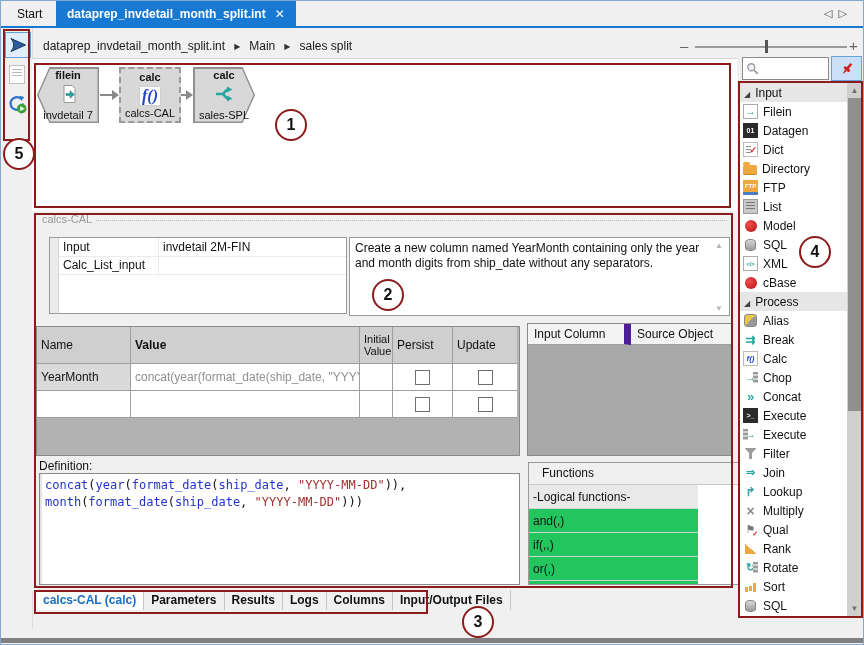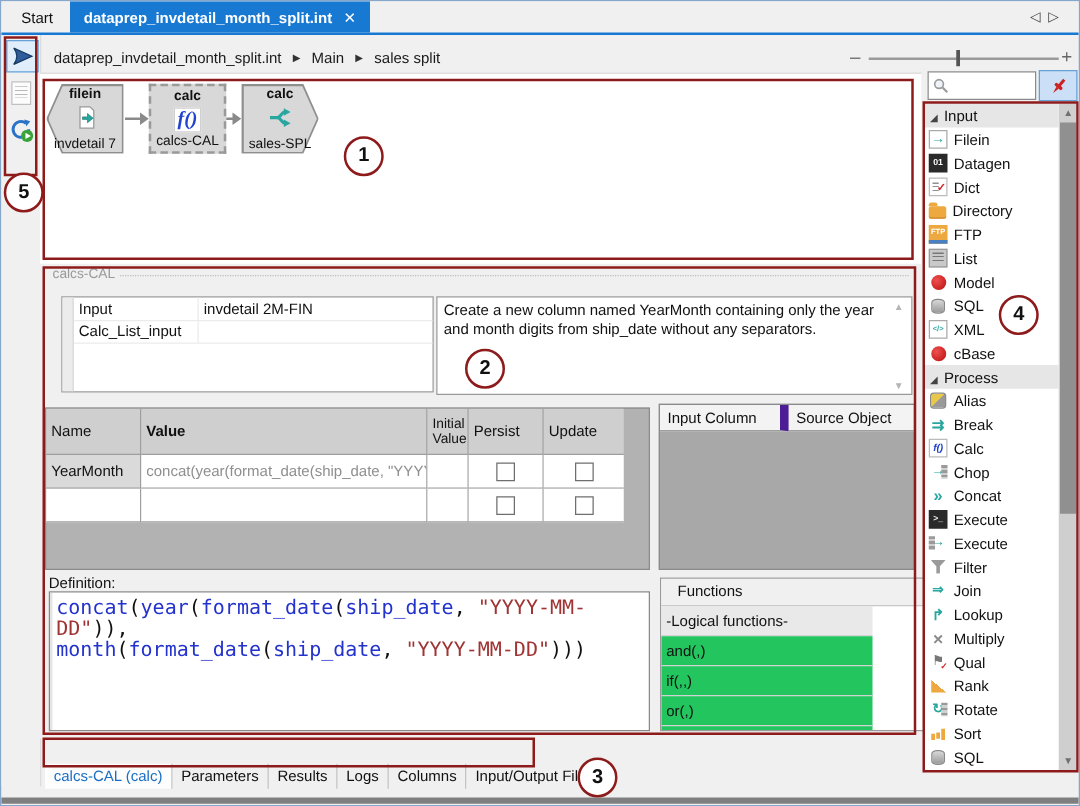--- a/index.html
+++ b/index.html
@@ -52,48 +52,48 @@
             box-sizing:border-box;padding:3px 18px 3px 5px;line-height:15px;overflow:hidden;}
   .desc-up{position:absolute;left:714px;top:240px;color:#b5b5b5;font-size:8px;}
   .desc-dn{position:absolute;left:714px;top:303px;color:#b5b5b5;font-size:8px;}
   
   .calc-grid{position:absolute;left:35px;top:325px;width:484px;height:130px;background:#b2b2b2;border:1px solid #8a8a8a;box-sizing:border-box;}
   .cg-row{display:flex;}
   .cg-cell{border-right:1px solid #9e9e9e;border-bottom:1px solid #9e9e9e;box-sizing:border-box;
            overflow:hidden;white-space:nowrap;}
   .cg-head .cg-cell{background:#cfcfcf;height:37px;display:flex;align-items:center;padding:0 4px;}
   .cg-body .cg-cell{background:#fff;height:27px;display:flex;align-items:center;padding:0 4px;}
-  .w-name{width:76px;} .w-val{width:229px;} .w-init{width:33px;font-size:11px;line-height:12px;white-space:normal;padding:0 2px;}
+  .w-name{width:94px;} .w-val{width:229px;} .w-init{width:33px;font-size:11px;line-height:12px;white-space:normal;padding:0 2px;}
   .w-per{width:60px;} .w-upd{width:64px;border-right:none;}
   .cell-namev{background:#dadada !important;}
   .val-gray{color:#8f8f8f;}
   .cbx{width:13px;height:13px;background:#fff;border:1px solid #6e6e6e;margin:0 auto;}
   .cg-body .cg-cell.ck{justify-content:center;}
   
   .io-table{position:absolute;left:526px;top:322px;width:205px;height:133px;background:#a8a8a8;border:1px solid #8a8a8a;box-sizing:border-box;}
   .io-head{display:flex;height:21px;}
   .io-hcell{background:#f3f3f3;border-right:7px solid #4c1d95;border-bottom:1px solid #9e9e9e;line-height:21px;padding-left:6px;box-sizing:border-box;}
   
   .def-label{position:absolute;left:38px;top:458px;}
   .code-box{position:absolute;left:38px;top:472px;width:481px;height:112px;background:#fff;border:1px solid #8a8a8a;
-            box-sizing:border-box;padding:3px 5px;font-family:"DejaVu Sans Mono",monospace;font-size:16px;
+            box-sizing:border-box;padding:3px 5px;font-family:"DejaVu Sans Mono",monospace;font-size:12px;
             line-height:17px;white-space:pre-wrap;box-shadow:inset 2px 0 0 #e4e4e4;}
   .tk-fn{color:#2433cc;} .tk-str{color:#a03333;} .tk-p{color:#111;}
   
   .fn-panel{position:absolute;left:527px;top:461px;width:231px;height:123px;border:1px solid #9a9a9a;background:#fff;
             box-sizing:border-box;overflow:hidden;}
   .fn-head{height:21px;line-height:21px;background:#f0f0f0;border-bottom:1px solid #c9c9c9;padding-left:13px;}
   .fn-row{height:24px;line-height:24px;border-bottom:1px solid #d2d2d2;padding-left:4px;background:#22c55e;width:169px;box-sizing:border-box;}
   .fn-row.cat{background:#e9e9e9;}
   .fn-sb{position:absolute;right:0;top:0;bottom:0;width:16px;background:#f0f0f0;border-left:1px solid #cfcfcf;}
   .fn-sb .up{position:absolute;top:3px;left:0;right:0;text-align:center;color:#9a9a9a;font-size:8px;}
   .fn-sb .dn{position:absolute;bottom:3px;left:0;right:0;text-align:center;color:#9a9a9a;font-size:8px;}
   .fn-sb .th{position:absolute;top:17px;left:2px;right:2px;height:22px;background:#a8a8a8;}
   
-  .btabs{position:absolute;left:35px;top:610px;height:20px;display:flex;align-items:flex-end;}
+  .btabs{position:absolute;left:35px;top:589px;height:20px;display:flex;align-items:flex-end;font-weight:bold;}
   .btab{padding:0 7px;line-height:20px;border-right:1px solid #c4c4c4;white-space:nowrap;cursor:pointer;}
   .btab.active{color:#1a6fc4;background:#fdfdfd;}
   
   .search-box{position:absolute;left:741px;top:56px;width:87px;height:23px;background:#fff;border:1px solid #8a8a8a;
               box-sizing:border-box;display:flex;align-items:center;padding-left:3px;gap:3px;}
   .search-box input{border:none;outline:none;width:60px;font-size:12px;background:transparent;}
   .pin-btn{position:absolute;left:830px;top:55px;width:31px;height:25px;background:#cbe0f6;border:1px solid #66a1d8;
            box-sizing:border-box;display:flex;align-items:center;justify-content:center;cursor:pointer;}
   .palette{position:absolute;left:739px;top:82px;width:107px;height:533px;background:#fff;overflow:hidden;}
   .pal-sec{height:19px;background:#e6e6e6;display:flex;align-items:center;padding-left:4px;gap:5px;}

